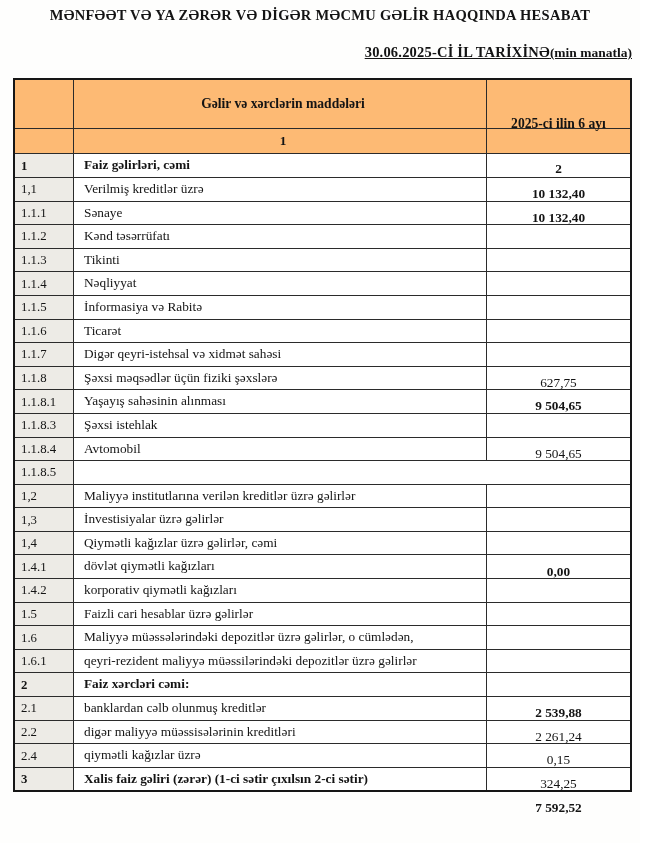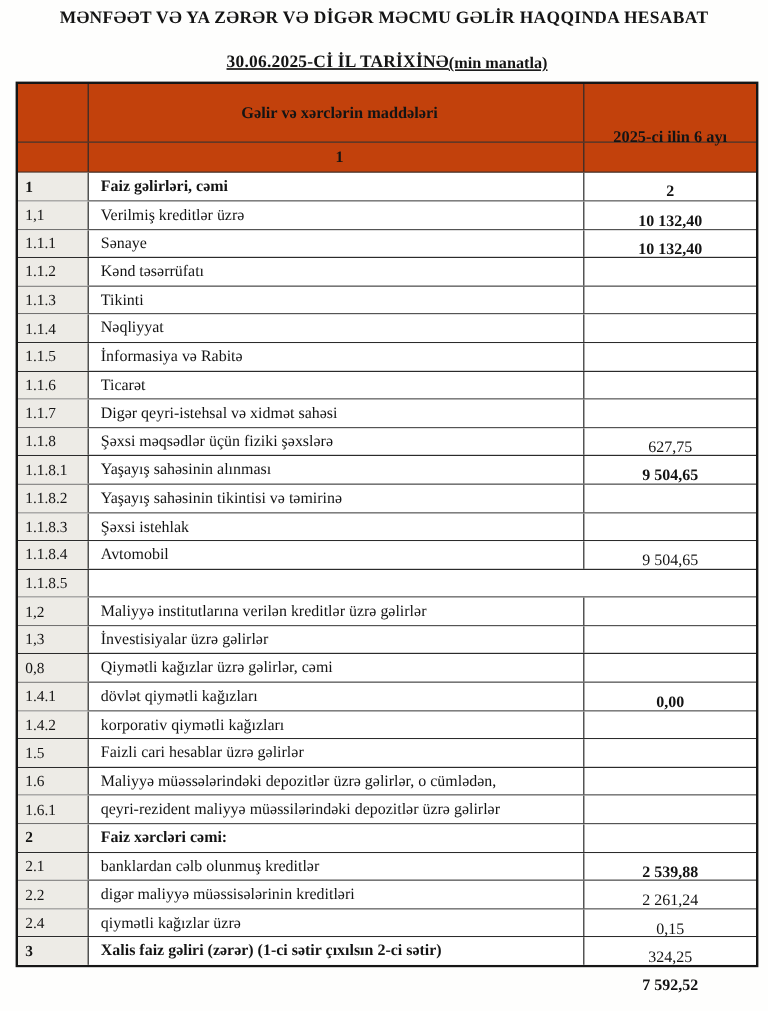--- a/index.html
+++ b/index.html
@@ -19,24 +19,23 @@
   .doc-title {
     margin: 7px 10px 0 10px;
     font-size: 14.5px;
     font-weight: bold;
     text-align: center;
     letter-spacing: 0.3px;
     line-height: 1.2;
   }
   .subtitle-row {
     display: flex;
-    justify-content: center;
+    justify-content: flex-end;
     align-items: flex-end;
-    margin: 20px 8px 7px 13px;
-    text-decoration: underline;
+    margin: 20px 8px 17px 13px;
   }
   .report-date {
     font-size: 14.5px;
     font-weight: bold;
     text-decoration: underline;
     letter-spacing: 0.2px;
   }
   .unit-note {
     font-size: 13.5px;
     font-weight: bold;
@@ -74,21 +73,21 @@
     padding-left: 10px;
     padding-right: 4px;
   }
   .td.value {
     width: 143px;
     flex: 0 0 143px;
     justify-content: center;
     text-align: center;
     margin-top: 40px;
   }
-  .thead { background: #c2410c; }
+  .thead { background: #fdba74; }
   .thead .td.num { background: transparent; }
   .thead.main { height: 48px; }
   .thead.main .td.label,
   .thead.main .td.value {
     justify-content: center;
     font-weight: bold;
     font-size: 13.6px;
   }
   .thead.sub { height: 24px; }
   .thead.sub .td.label,
@@ -188,25 +187,20 @@
     <div class="td label">Şəxsi məqsədlər üçün fiziki şəxslərə</div>
     <div class="td value">9 504,65</div>
   </div>
 
   <div class="tr">
     <div class="td num">1.1.8.1</div>
     <div class="td label">Yaşayış sahəsinin alınması</div>
     <div class="td value"></div>
   </div>
 
-  <div class="tr">
-    <div class="td num">1.1.8.2</div>
-    <div class="td label">Yaşayış sahəsinin tikintisi və təmirinə</div>
-    <div class="td value"></div>
-  </div>
 
   <div class="tr">
     <div class="td num">1.1.8.3</div>
     <div class="td label">Şəxsi istehlak</div>
     <div class="td value">9 504,65</div>
   </div>
 
   <div class="tr">
     <div class="td num">1.1.8.4</div>
     <div class="td label">Avtomobil</div>
@@ -224,21 +218,21 @@
     <div class="td value"></div>
   </div>
 
   <div class="tr">
     <div class="td num">1,3</div>
     <div class="td label">İnvestisiyalar üzrə gəlirlər</div>
     <div class="td value"></div>
   </div>
 
   <div class="tr bold-value">
-    <div class="td num">0,8</div>
+    <div class="td num">1,4</div>
     <div class="td label">Qiymətli kağızlar üzrə gəlirlər, cəmi</div>
     <div class="td value">0,00</div>
   </div>
 
   <div class="tr">
     <div class="td num">1.4.1</div>
     <div class="td label">dövlət qiymətli kağızları</div>
     <div class="td value"></div>
   </div>
 

